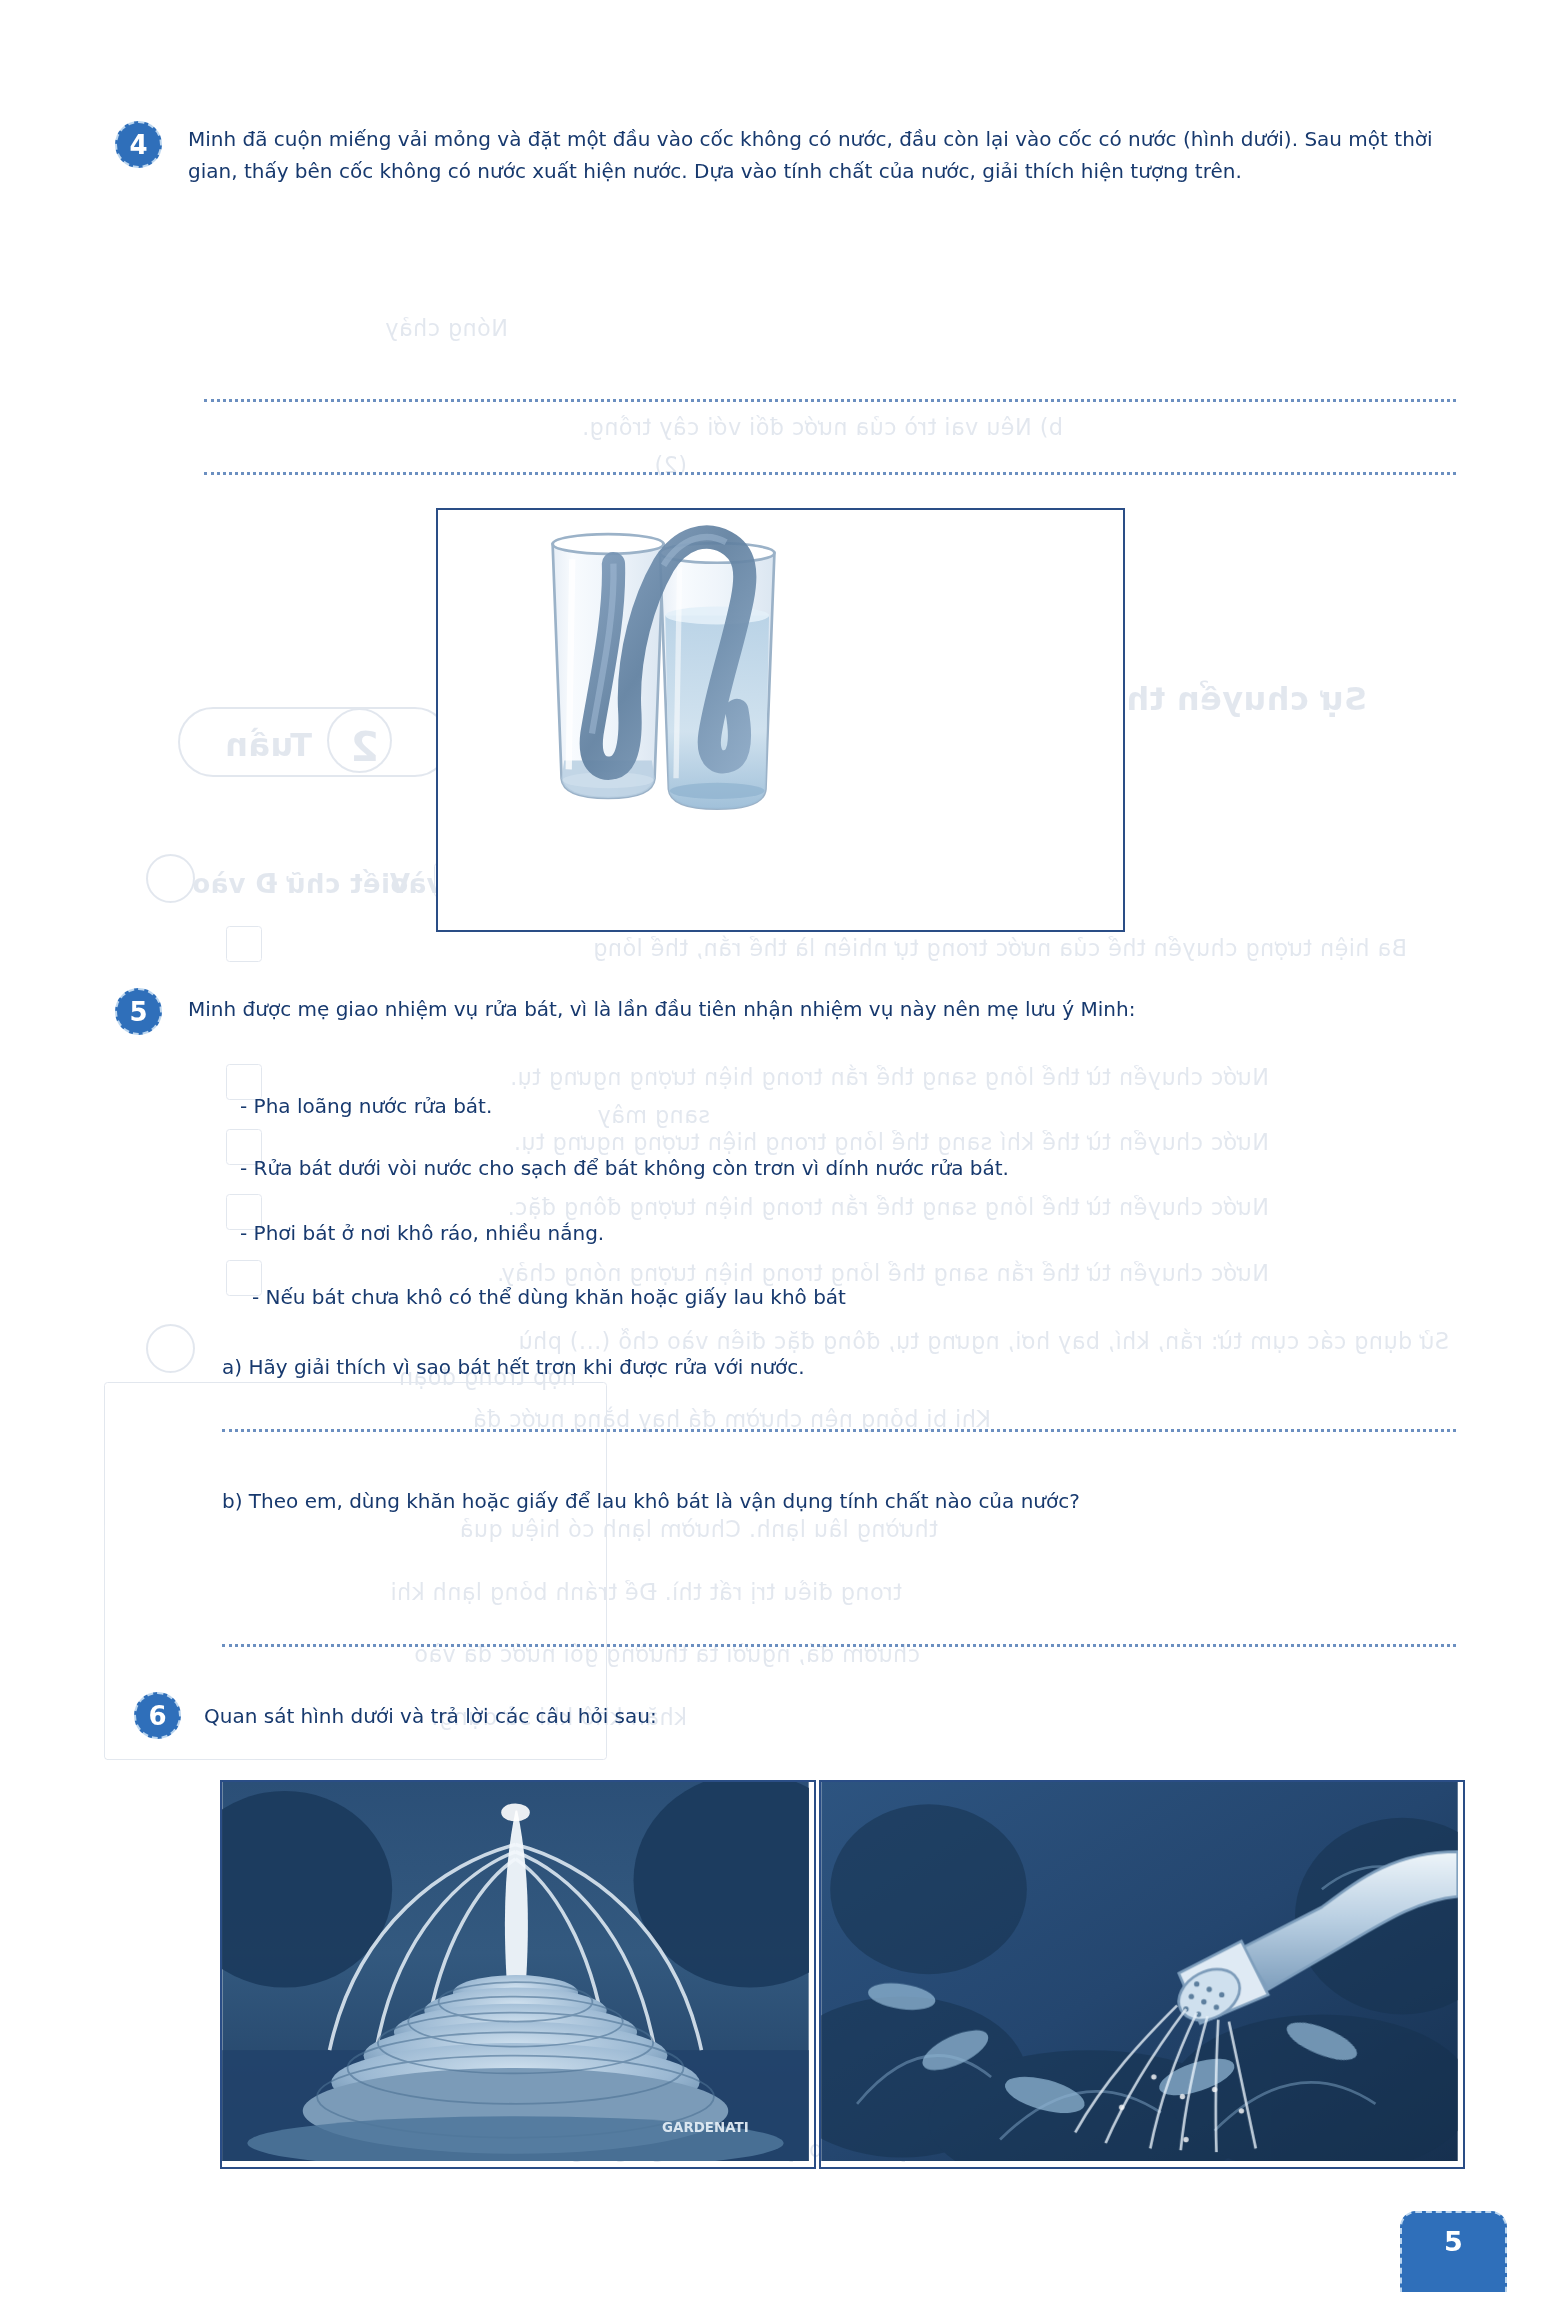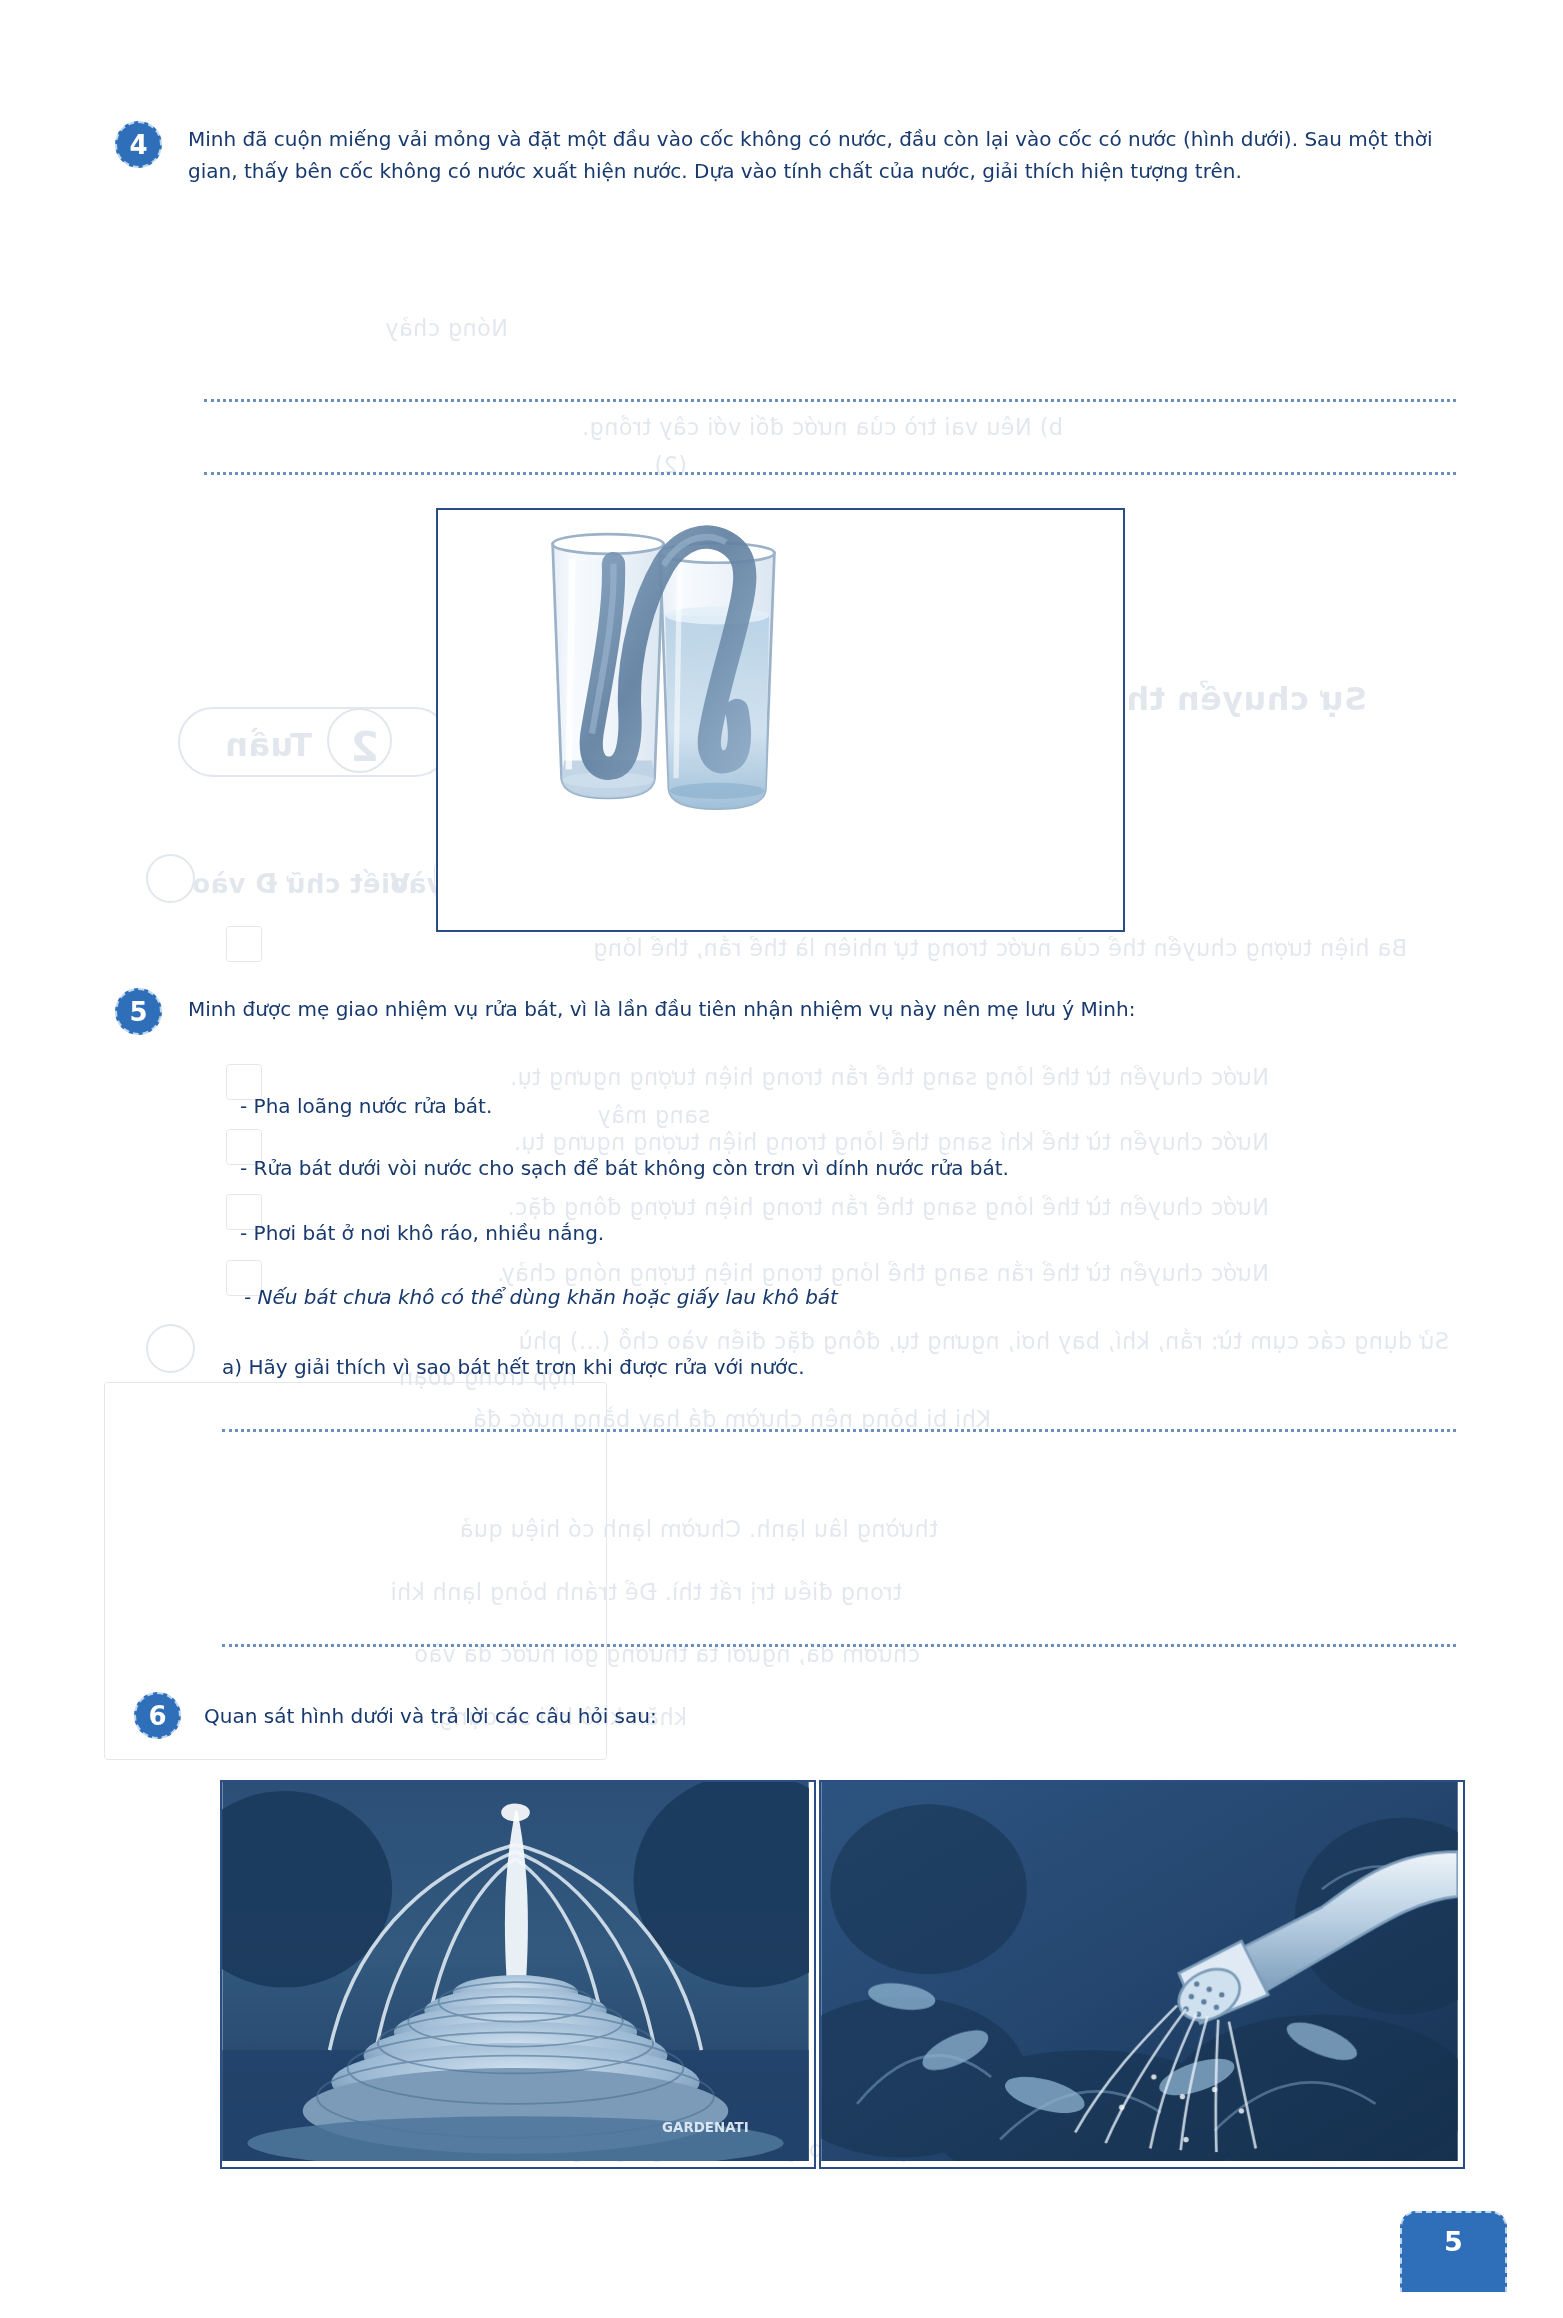--- a/index.html
+++ b/index.html
@@ -213,25 +213,26 @@
       <path d="M270 64 L266 300" stroke="#ffffff" stroke-width="6" opacity="0.55" fill="none"></path>
     </svg>
   </div>
 
   <div class="qnum" style="left:115px; top:988px;">5</div>
   <div class="qtext" style="left:240px; top:1090px; width:1234px;">- Pha loãng nước rửa bát.</div>
 
   <div class="qtext" style="left:188px; top:993px; width:1270px;">Minh được mẹ giao nhiệm vụ rửa bát, vì là lần đầu tiên nhận nhiệm vụ này nên mẹ lưu ý Minh:</div>
   <div class="qtext" style="left:240px; top:1217px; width:1234px;">- Phơi bát ở nơi khô ráo, nhiều nắng.</div>
   <div class="qtext" style="left:240px; top:1152px; width:1234px;">- Rửa bát dưới vòi nước cho sạch để bát không còn trơn vì dính nước rửa bát.</div>
-  <div class="qtext" style="left:244px; top:1281px; width:1234px;font-style:italic;">- Nếu bát chưa khô có thể dùng khăn hoặc giấy lau khô bát</div>
+  <div class="qtext" style="left:252px; top:1281px; width:1234px;">- Nếu bát chưa khô có thể dùng khăn hoặc giấy lau khô bát</div>
 
   <div class="qtext" style="left:222px; top:1351px; width:1243px;">a) Hãy giải thích vì sao bát hết trơn khi được rửa với nước.</div>
   <div class="dotline" style="left:222px; top:1429px; width:1234px;"></div>
 
+  <div class="qtext" style="left:222px; top:1485px; width:1243px;">b) Theo em, dùng khăn hoặc giấy để lau khô bát là vận dụng tính chất nào của nước?</div>
   <div class="dotline" style="left:222px; top:1644px; width:1234px;"></div>
 
   <div class="qnum" style="left:134px; top:1692px;">6</div>
   <div class="qtext" style="left:204px; top:1700px; width:1252px;">Quan sát hình dưới và trả lời các câu hỏi sau:</div>
 
   <div class="photo" style="left:220px; top:1780px; width:592px; height:385px;font-weight:bold;">
     <svg width="587" height="379" viewBox="0 0 656 424" style="display:block;">
       <defs>
         <linearGradient id="bgF" x1="0" y1="0" x2="0" y2="1">
           <stop offset="0%" stop-color="#2b4f77"></stop>

